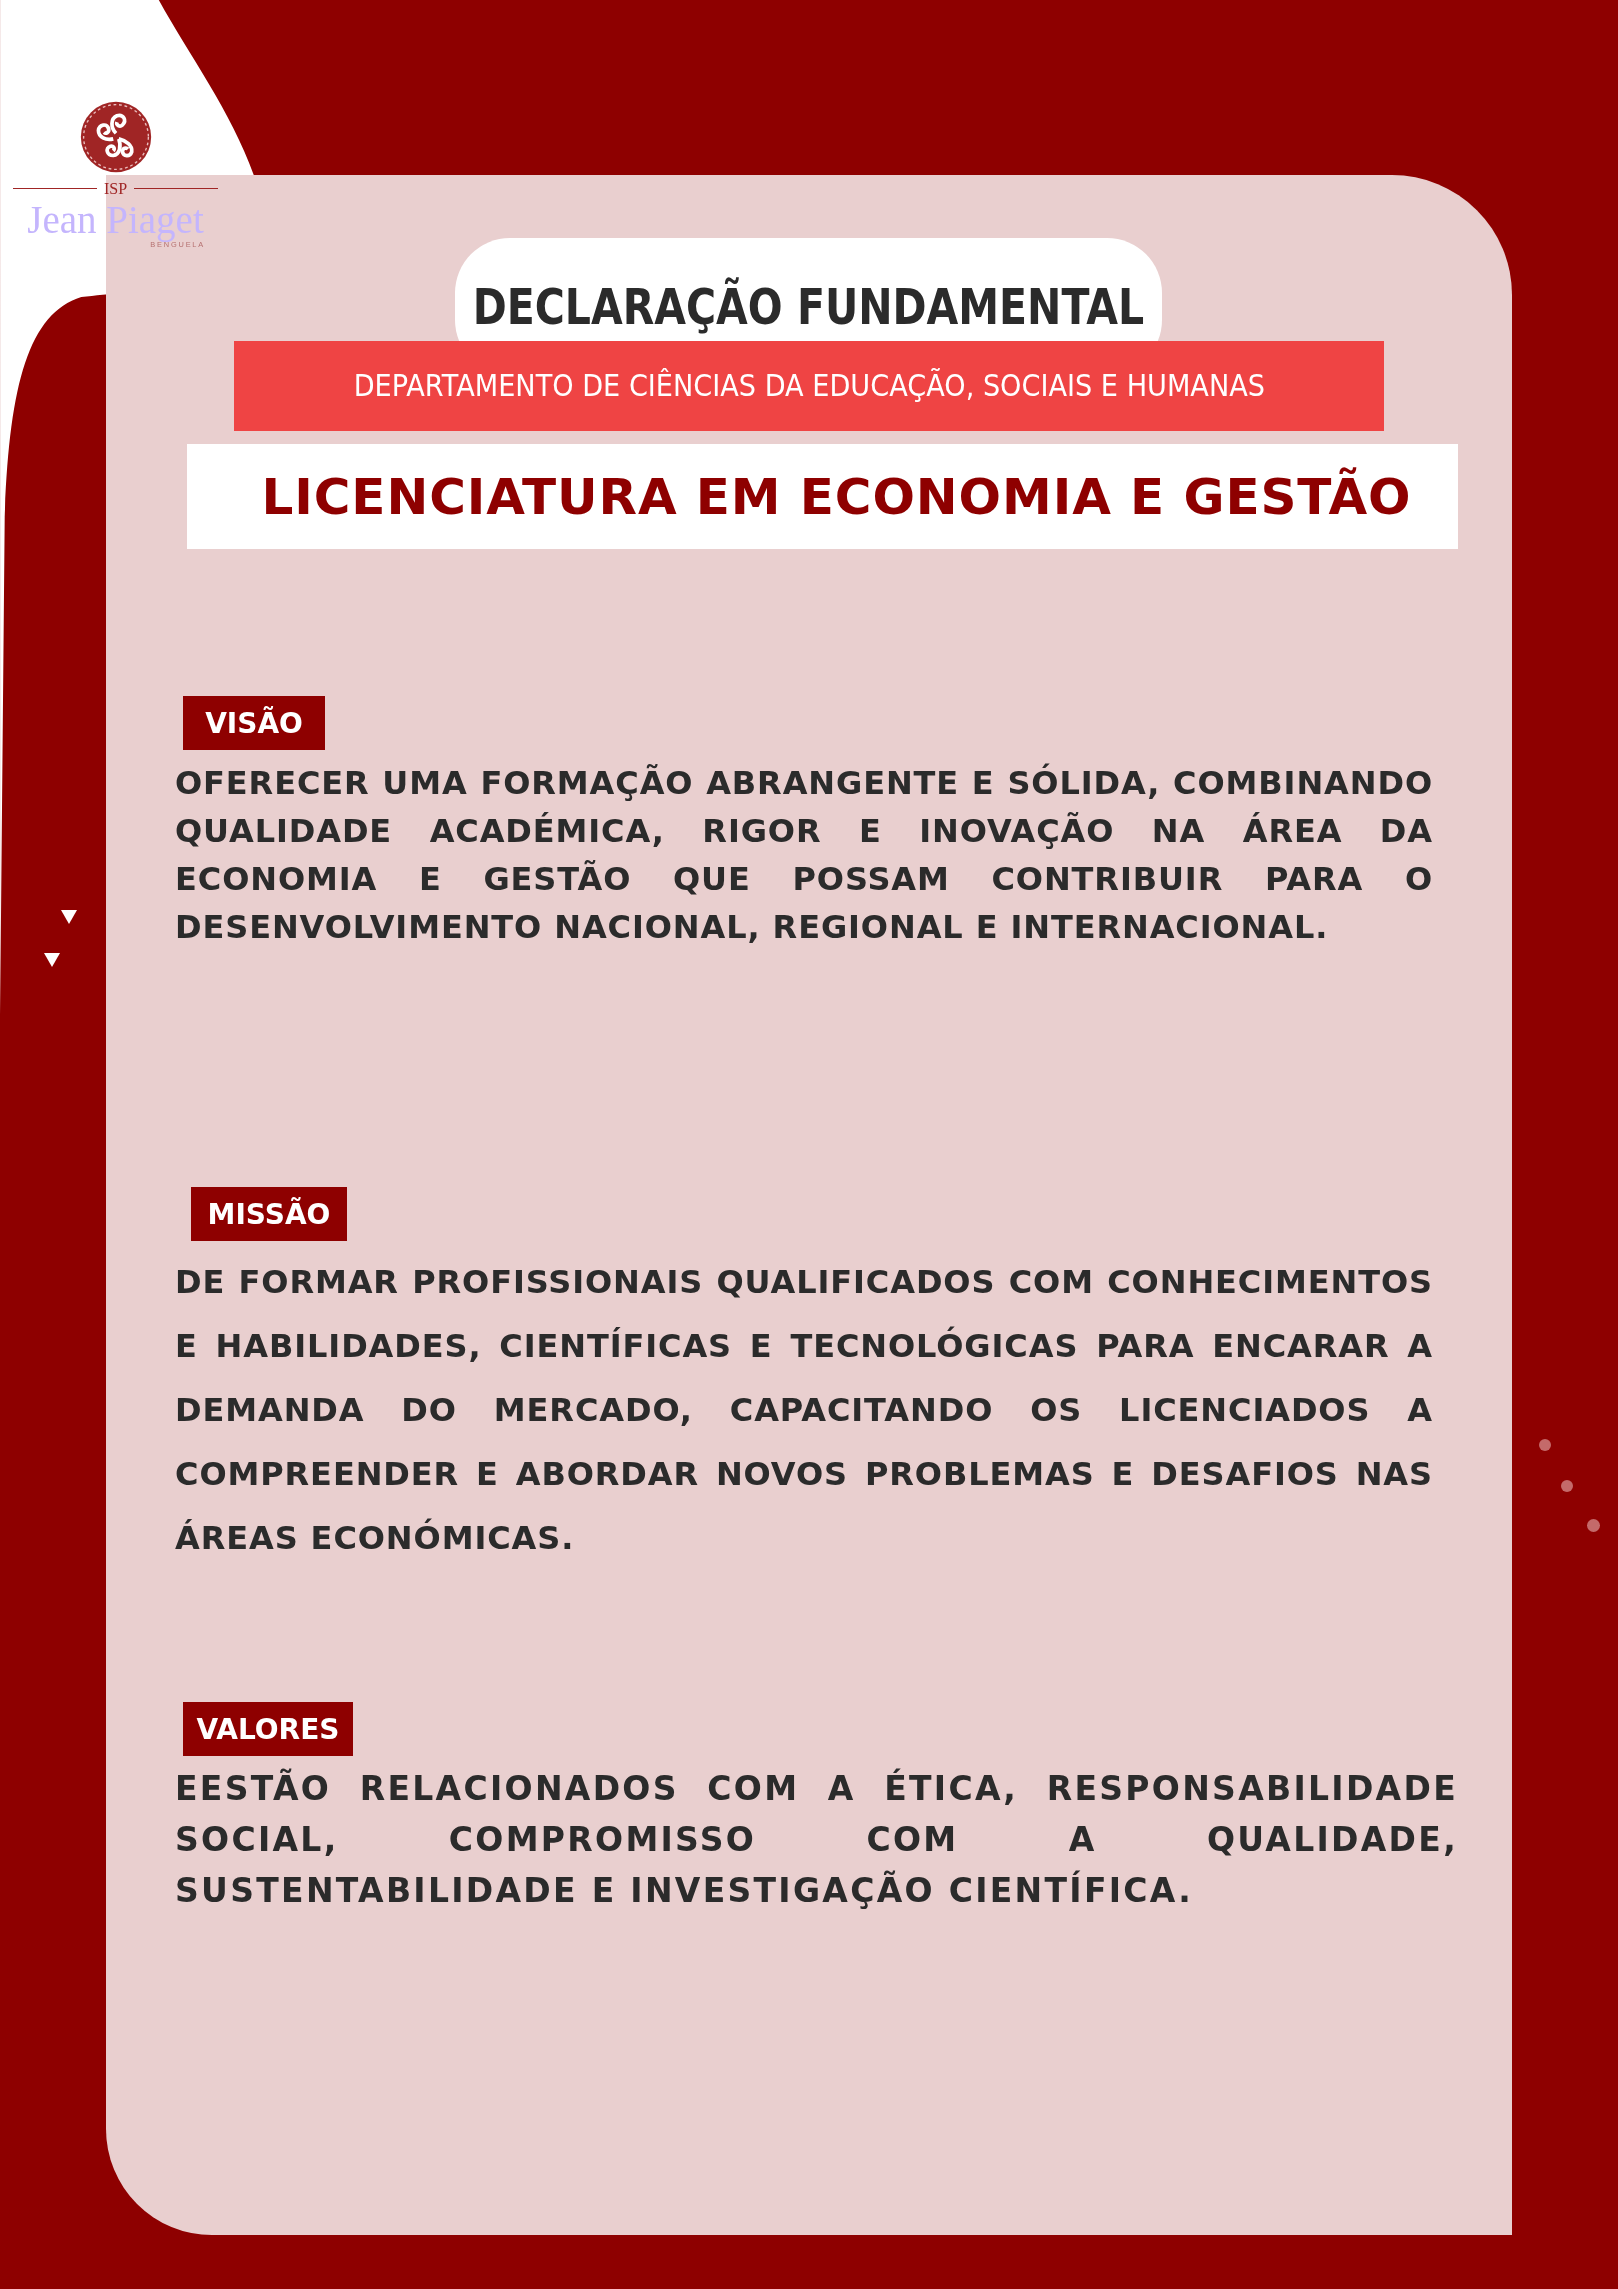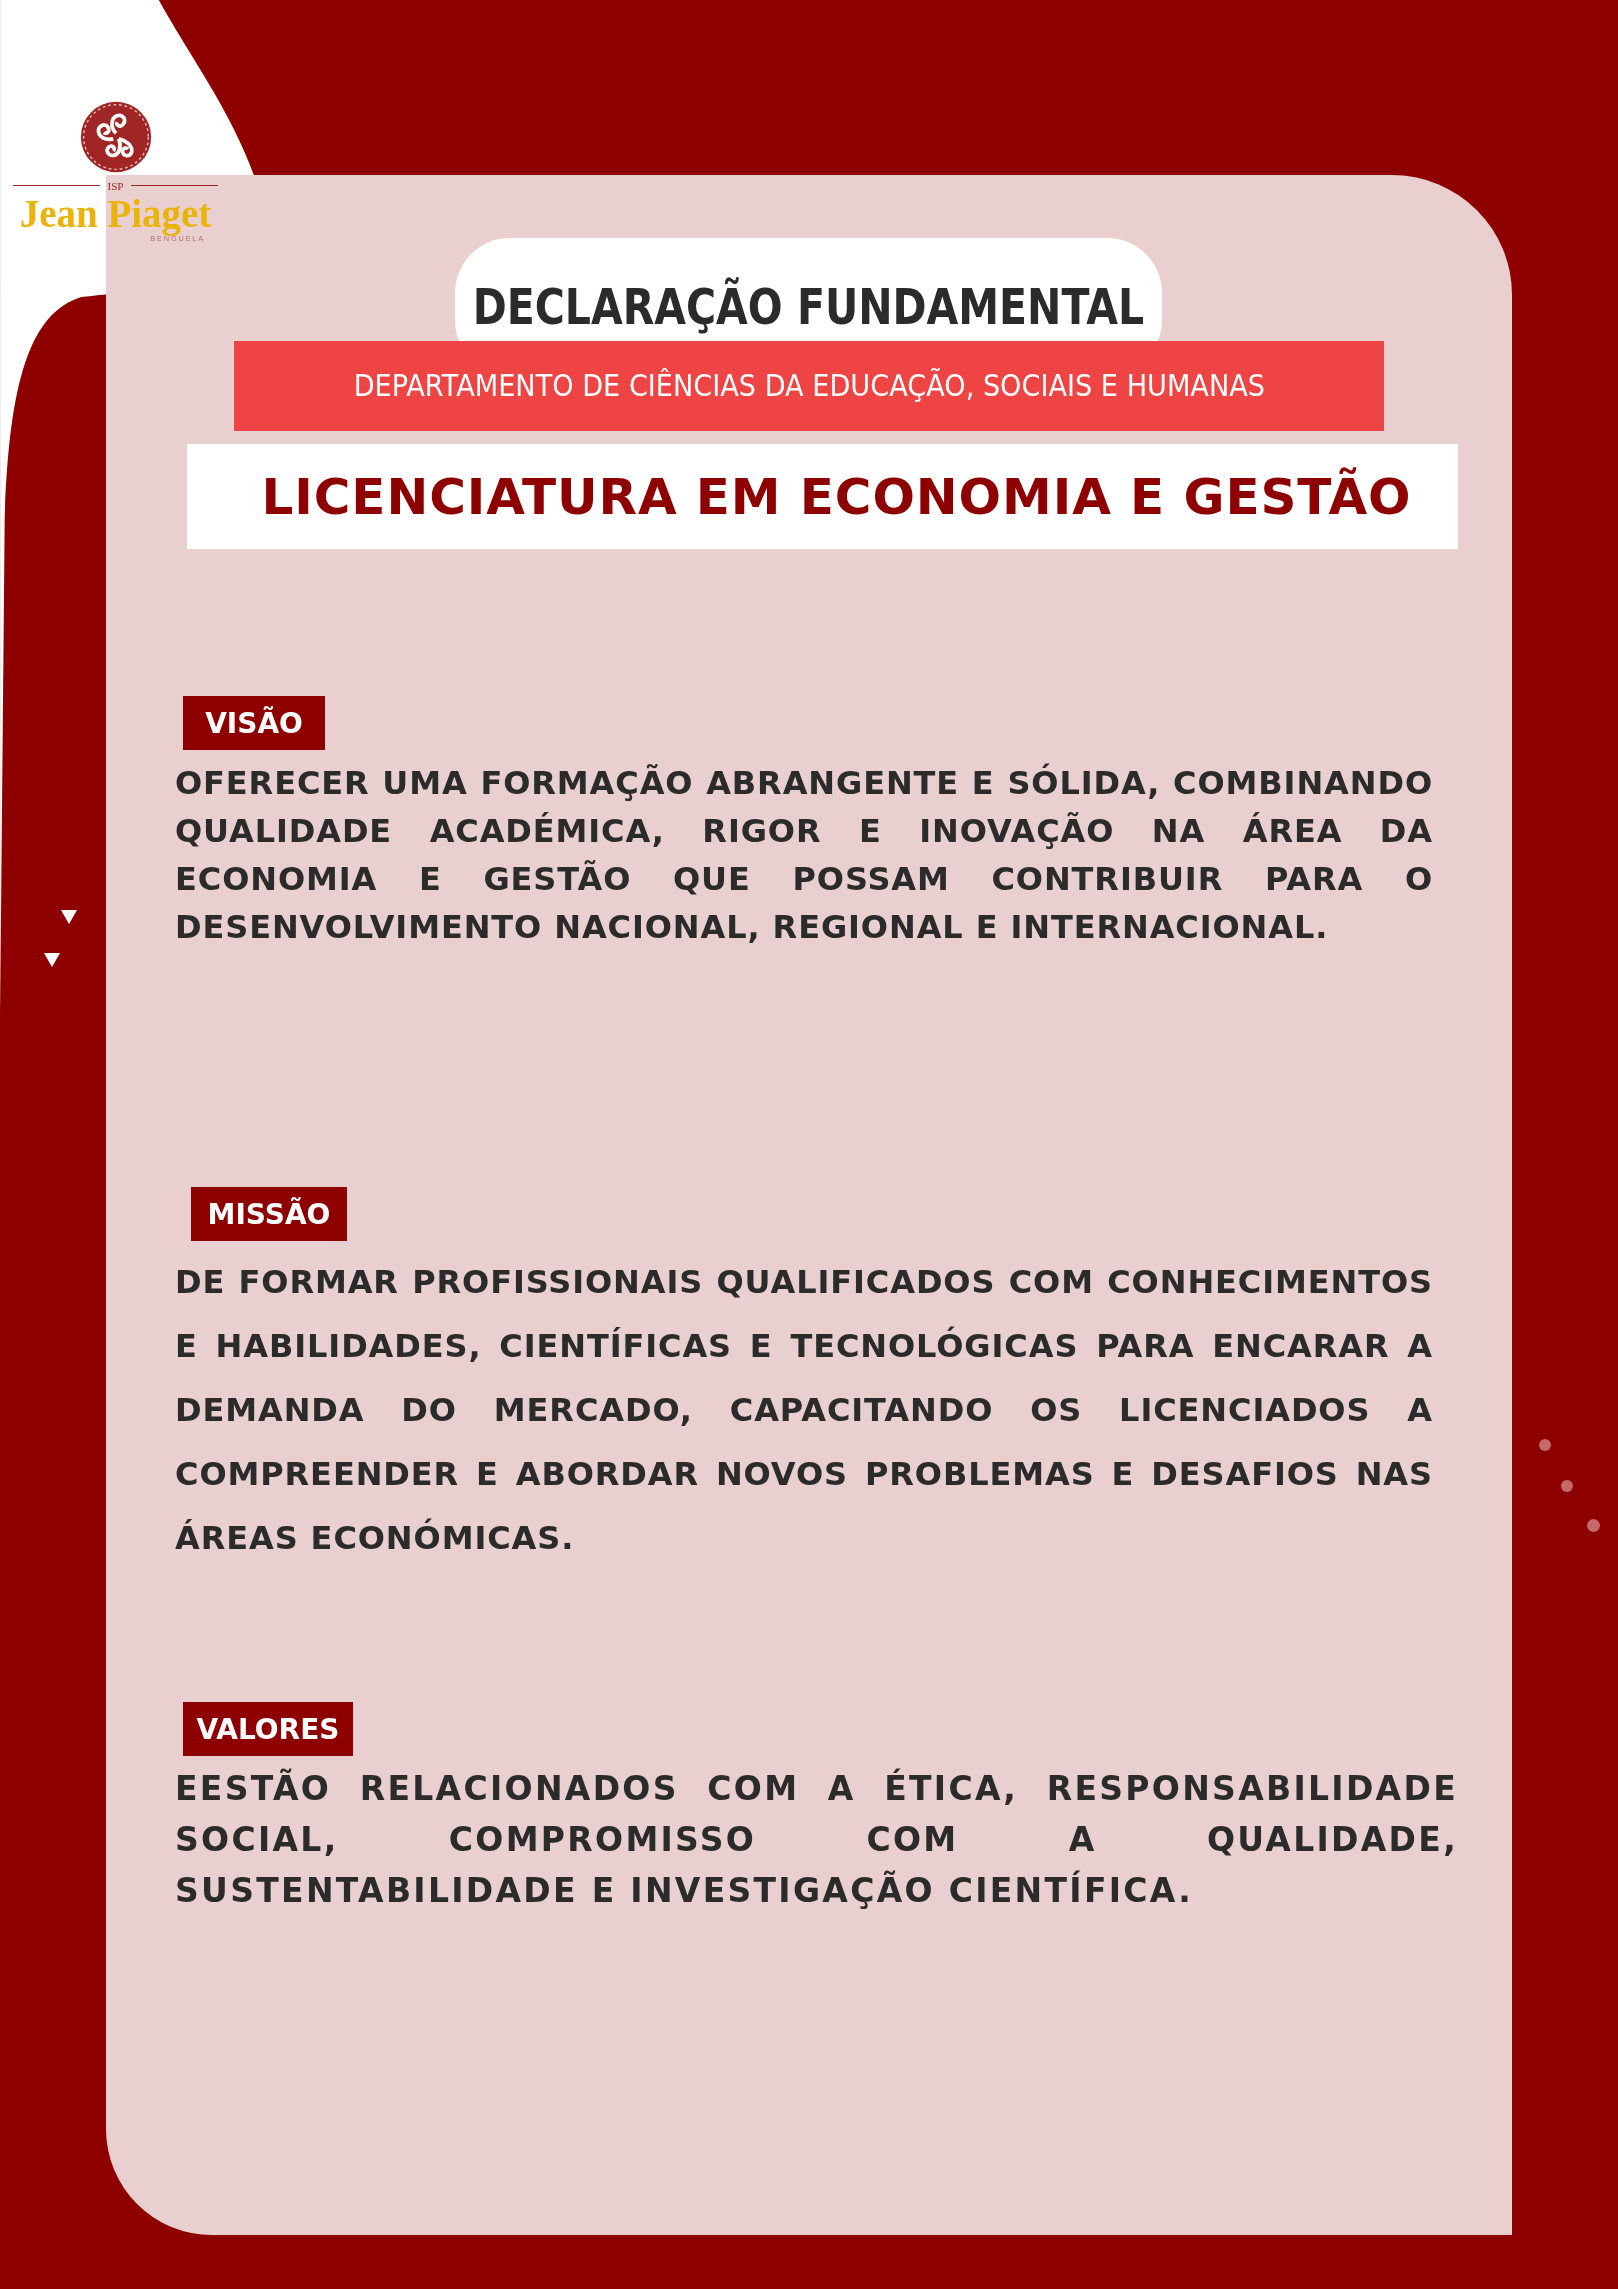--- a/index.html
+++ b/index.html
@@ -3,22 +3,22 @@
 <meta charset="utf-8">
 <style>
   html, body { margin:0; padding:0; }
   body { width:1619px; height:2290px; position:relative; overflow:hidden; background:#8e0000; font-family:"DejaVu Sans", sans-serif; }
   .bg-blob { position:absolute; left:0; top:0; }
   .panel { position:absolute; left:106px; top:175px; width:1406px; height:2060px; background:#e9cfcf; border-radius:0 125px 0 125px; border-top-right-radius:120px; border-bottom-left-radius:106px; border-top-left-radius:0; border-bottom-right-radius:0; }
   .logo { position:absolute; left:13px; top:100px; width:205px; text-align:center; color:#a02525; }
   .logo-emblem { display:block; margin:0 auto; }
   .logo-isp-row { display:flex; align-items:center; justify-content:center; gap:7.4px; margin-top:5.5px; }
   .logo-line { height:1.8px; background:#a02525; flex:1; }
-  .logo-isp { font-family:"Liberation Serif", serif; font-size:11px; color:#a02525; }
-  .logo-name { font-family:"Liberation Serif", serif; font-size:39px; line-height:41px; color:#eab308; margin-top:1.8px;font-weight:bold; }
+  .logo-isp { font-family:"Liberation Serif", serif; font-size:16px; color:#a02525; }
+  .logo-name { font-family:"Liberation Serif", serif; font-size:39px; line-height:41px; color:#c4b5fd; margin-top:1.8px; }
   .logo-city { font-family:"Liberation Sans", sans-serif; font-size:7.4px; letter-spacing:1.8px; color:#b57070; text-align:right; margin-right:13px; }
   .title-pill { position:absolute; left:455px; top:226px; width:707px; height:137px; background:#ffffff; border-radius:55px; display:flex; align-items:center; justify-content:center;margin-top:12px; }
   .title-pill span { font-family:"DejaVu Sans", sans-serif; font-weight:bold; font-size:50px; color:#2b2b2b; letter-spacing:0px; transform:scaleX(0.82); display:inline-block; white-space:nowrap; }
   .dept-banner { position:absolute; left:234px; top:341px; width:1150px; height:90px; background:#ef4444; display:flex; align-items:center; justify-content:center; }
   .dept-banner span { font-family:"DejaVu Sans", sans-serif; font-size:29.5px; color:#ffffff; white-space:nowrap; transform:scaleX(0.92); display:inline-block; }
   .program-box { position:absolute; left:187px; top:444px; width:1243px; height:105px; background:#ffffff; display:flex; align-items:center; justify-content:center;padding-left:28px; }
   .program-box span { font-family:"DejaVu Sans", sans-serif; font-weight:bold; font-size:50px; color:#8e0000; white-space:nowrap; transform:scaleX(1.0); display:inline-block; letter-spacing:0.9px; }
   .section-label { position:absolute; background:#8e0000; color:#ffffff; font-family:"DejaVu Sans", sans-serif; font-weight:bold; font-size:28px; display:flex; align-items:center; justify-content:center; height:54px;margin-left:9px; }
   .section-text { position:absolute; left:175px; font-family:"DejaVu Sans", sans-serif; font-weight:bold; color:#2b2b2b; text-align:justify; text-align-last:left; }
   .visao-text { top:759px; width:1258px; font-size:32px; line-height:48px; letter-spacing:0.9px; }

